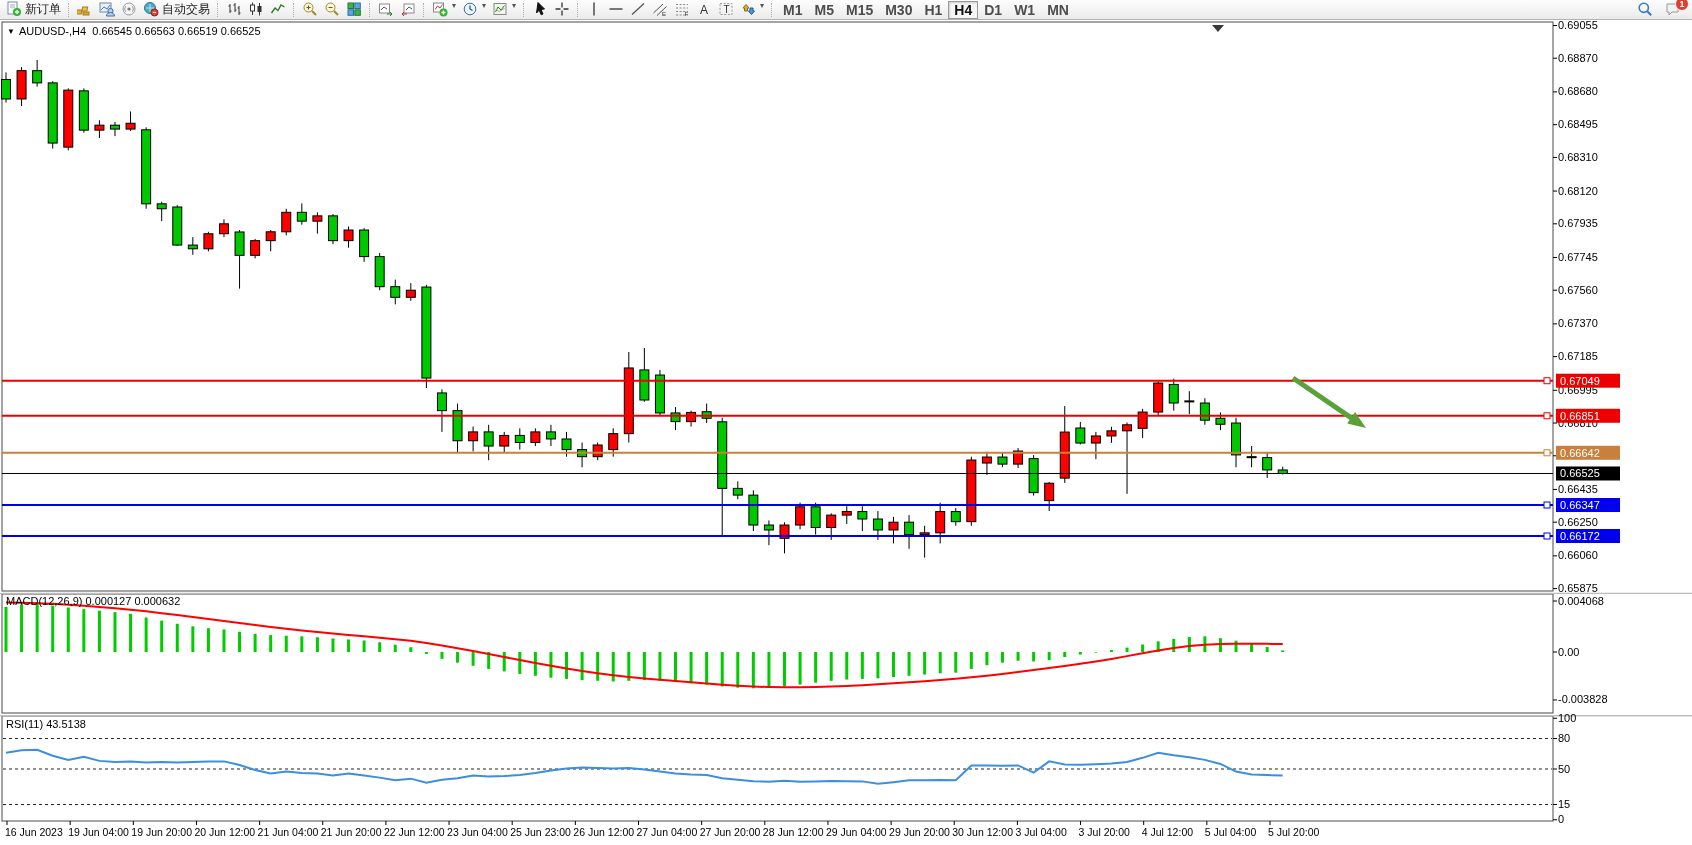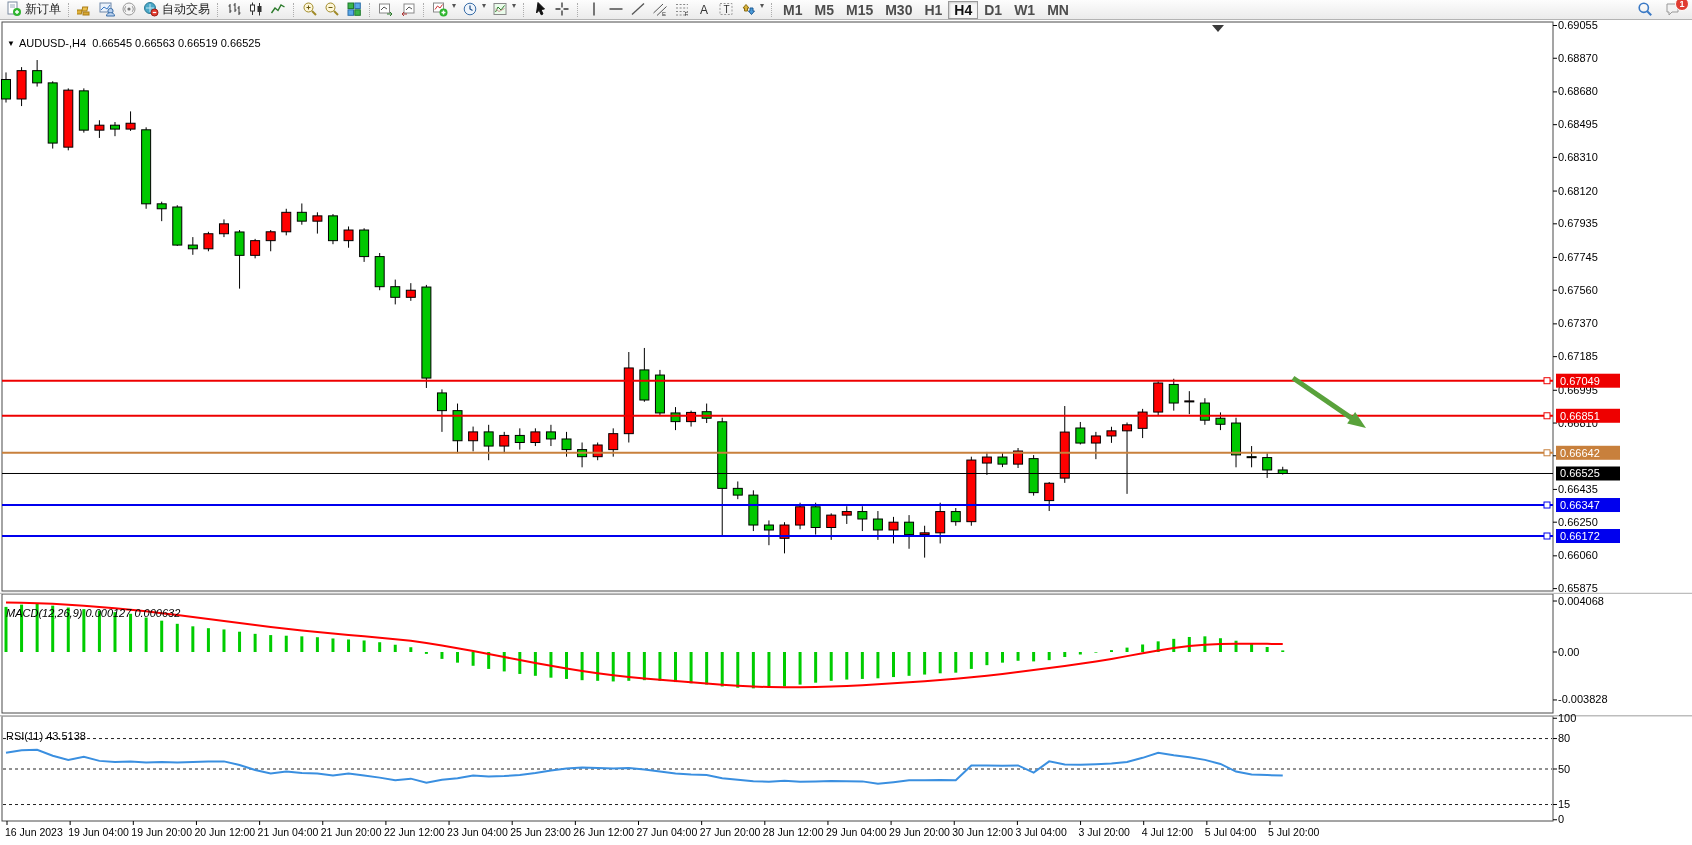--- a/index.html
+++ b/index.html
@@ -11,24 +11,24 @@
   .tbtn{height:18px;display:flex;align-items:flex-start;gap:3px;padding:0 3px;cursor:default;white-space:nowrap;}
   .tbtn svg{display:block;}
   .sep{width:1px;height:14px;border-left:1px dotted #adadad;margin:0 4px;}
   .caret{font-size:8px;color:#555;margin-left:1px;}
   .tf{font-size:14px;font-weight:bold;color:#4d4d4d;padding:1px 5px;height:14px;line-height:14px;border:1px solid transparent;}
   .tf.active{background:#f6f6f6;border:1px solid #9a9a9a;box-shadow:inset 1px 1px 2px rgba(0,0,0,.18);color:#111;}
   .tb-right{margin-left:auto;display:flex;align-items:center;gap:6px;padding-right:8px;}
   .badge{position:absolute;right:-5px;top:-4px;background:#e03c31;color:#fff;font-size:9px;font-weight:bold;
      border-radius:50%;width:12px;height:12px;line-height:12px;text-align:center;border:1px solid #fff;}
   .chatwrap{position:relative;}
-  .overlay{position:absolute;color:#000;font-size:11px;white-space:nowrap;z-index:5;margin-top:12px;}
+  .overlay{position:absolute;color:#000;font-size:11px;white-space:nowrap;z-index:5;}
   #quote-overlay{left:7px;top:25px;}
   #quote-overlay .tri{font-size:8px;vertical-align:1px;margin-right:4px;}
-  #macd-overlay{left:6px;top:595px;font-style:italic;}
+  #macd-overlay{left:6px;top:595px;}
   #rsi-overlay{left:6px;top:718px;}
   svg text{font-family:"Liberation Sans",sans-serif;}
 </style>
 </head>
 <body>
 
 <div class="app">
   <div class="toolbar" id="toolbar">
       <div class="tbtn">
         <span>

